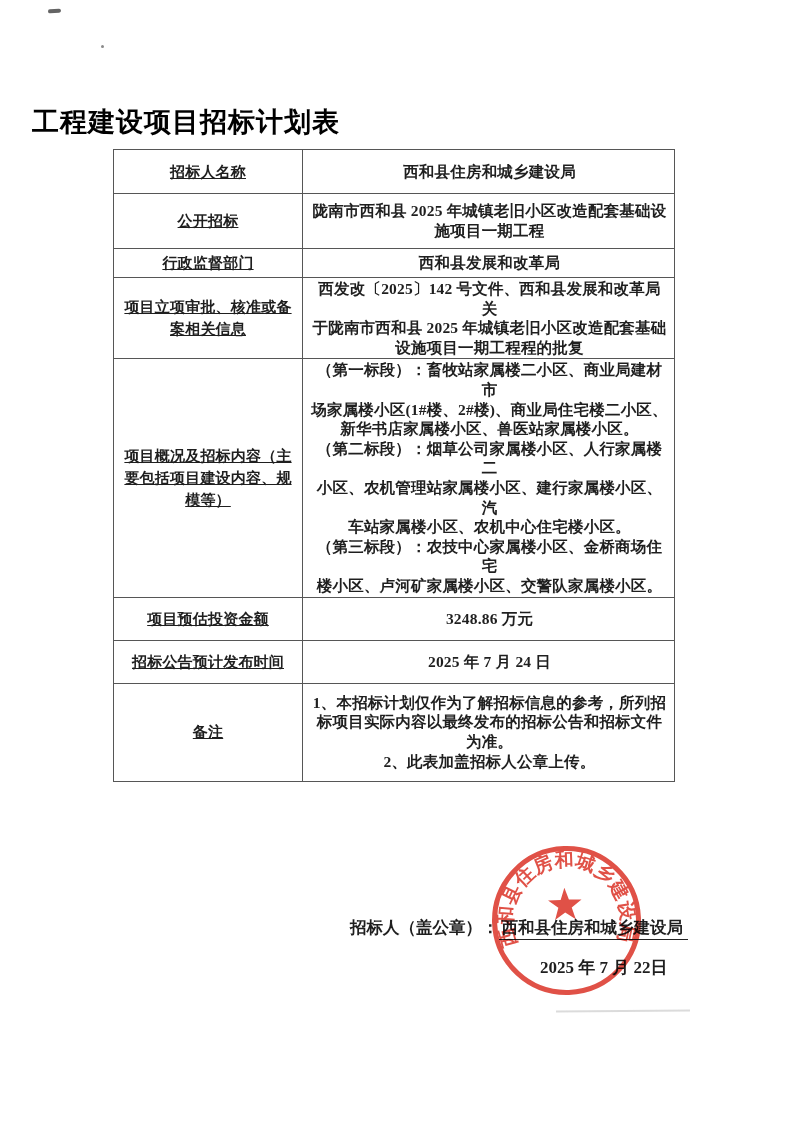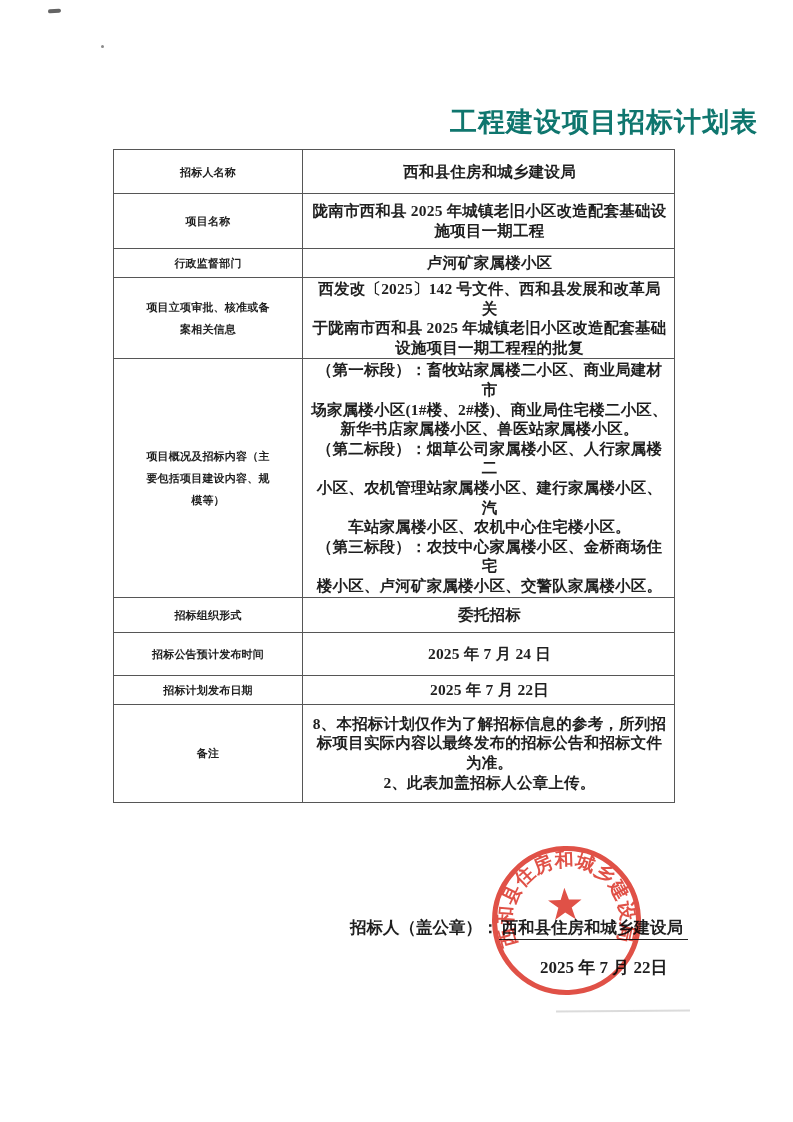--- a/index.html
+++ b/index.html
@@ -9,40 +9,42 @@
   }
   *{margin:0;padding:0;box-sizing:border-box;}
   html,body{background:#ffffff;}
   body{
     width:793px;height:1122px;position:relative;overflow:hidden;
     font-family:"Liberation Serif","DejaVu Serif",serif;
     color:var(--ink);
   }
   .title{
     position:absolute;top:104px;left:0;width:758px;
-    text-align:right;
+    text-align:left;
     font-size:27px;font-weight:bold;letter-spacing:1px;
-    color:#0f766e;
+    color:#000000;
+    padding-left:32px;
   }
   table.plan-table{
     position:absolute;left:113px;top:149px;
     width:562px;table-layout:fixed;
     border-collapse:collapse;
   }
   table.plan-table td{
     border:1.6px solid var(--line);
     vertical-align:middle;
     font-weight:bold;
   }
   td.label{
     width:189px;text-align:center;
-    font-size:11px;line-height:22px;
+    font-size:15px;line-height:22px;
     white-space:pre-line;
     padding:0 4px;
     letter-spacing:0.2px;
+    text-decoration:underline;
   }
   td.value{
     font-size:15.5px;line-height:19.6px;
     white-space:pre-line;
     padding:1px 6px 1px 8px;
     letter-spacing:0.2px;
   }
   td.value.center{text-align:center;}
   td.value.left{text-align:center;}
   tr.h44{height:44px}tr.h55{height:55px}tr.h45{height:29px}
@@ -86,27 +88,27 @@
 
 <h1 class="title">工程建设项目招标计划表</h1>
 
 <table class="plan-table">
   <tbody>
     <tr class="h44">
       <td class="label">招标人名称</td>
       <td class="value center">西和县住房和城乡建设局</td>
     </tr>
     <tr class="h55">
-      <td class="label">项目名称</td>
+      <td class="label">公开招标</td>
       <td class="value center">陇南市西和县 2025 年城镇老旧小区改造配套基础设
 施项目一期工程</td>
     </tr>
     <tr class="h45">
       <td class="label">行政监督部门</td>
-      <td class="value center">卢河矿家属楼小区</td>
+      <td class="value center">西和县发展和改革局</td>
     </tr>
     <tr class="h64">
       <td class="label">项目立项审批、核准或备
 案相关信息</td>
       <td class="value left">西发改〔2025〕142 号文件、西和县发展和改革局关
 于陇南市西和县 2025 年城镇老旧小区改造配套基础
 设施项目一期工程程的批复</td>
     </tr>
     <tr class="h158">
       <td class="label">项目概况及招标内容（主
@@ -114,35 +116,31 @@
 模等）</td>
       <td class="value left">（第一标段）：畜牧站家属楼二小区、商业局建材市
 场家属楼小区(1#楼、2#楼)、商业局住宅楼二小区、
 新华书店家属楼小区、兽医站家属楼小区。
 （第二标段）：烟草公司家属楼小区、人行家属楼二
 小区、农机管理站家属楼小区、建行家属楼小区、汽
 车站家属楼小区、农机中心住宅楼小区。
 （第三标段）：农技中心家属楼小区、金桥商场住宅
 楼小区、卢河矿家属楼小区、交警队家属楼小区。</td>
     </tr>
-    <tr class="h35">
-      <td class="label">招标组织形式</td>
-      <td class="value center">委托招标</td>
+    <tr class="h43">
+      <td class="label">项目预估投资金额</td>
+      <td class="value center">3248.86 万元</td>
     </tr>
     <tr class="h43">
       <td class="label">招标公告预计发布时间</td>
       <td class="value center">2025 年 7 月 24 日</td>
     </tr>
-    <tr class="h45">
-      <td class="label">招标计划发布日期</td>
-      <td class="value center">2025 年 7 月 22日</td>
-    </tr>
     <tr class="h98">
       <td class="label">备注</td>
-      <td class="value left">8、本招标计划仅作为了解招标信息的参考，所列招
+      <td class="value left">1、本招标计划仅作为了解招标信息的参考，所列招
 标项目实际内容以最终发布的招标公告和招标文件
 为准。
 2、此表加盖招标人公章上传。</td>
     </tr>
   </tbody>
 </table>
 
 <div class="signature"><span>招标人（盖公章）：</span><span class="signer-name">西和县住房和城乡建设局</span></div>
 
 <div class="date">2025 年 7 月 22日</div>

